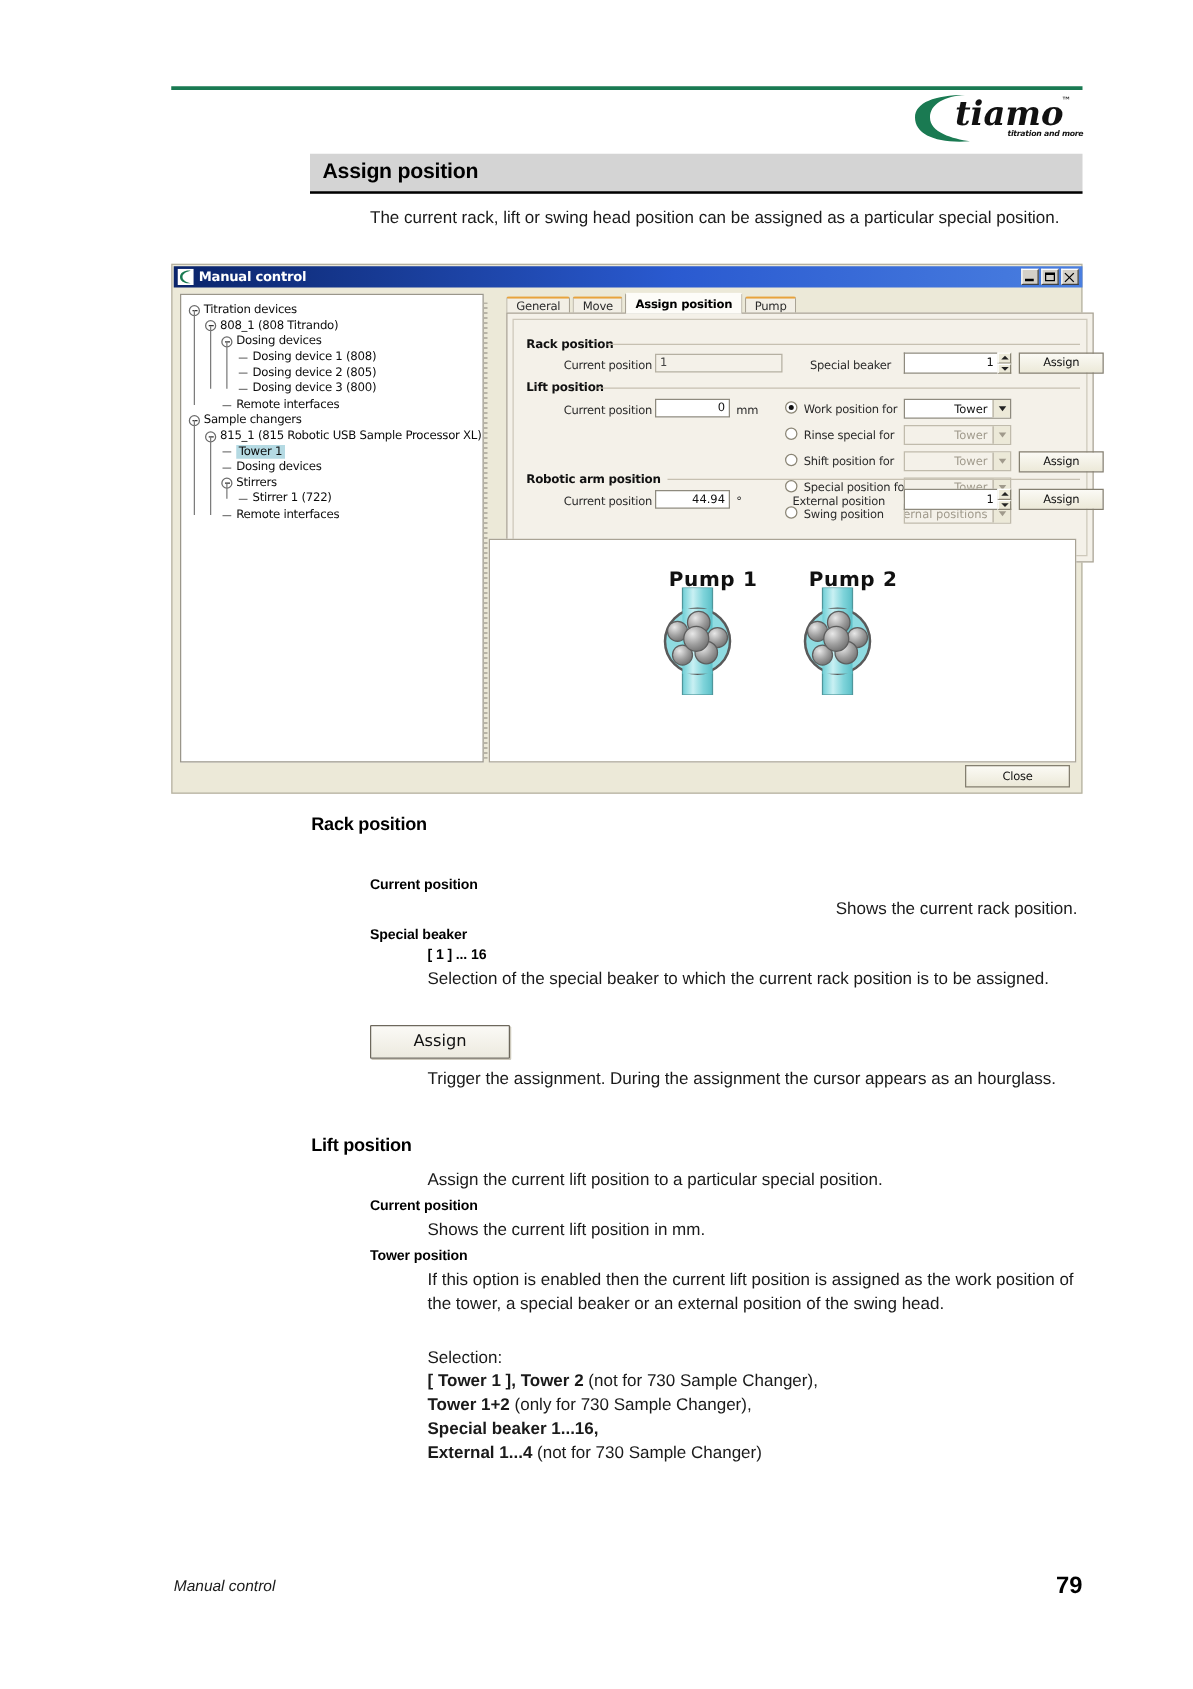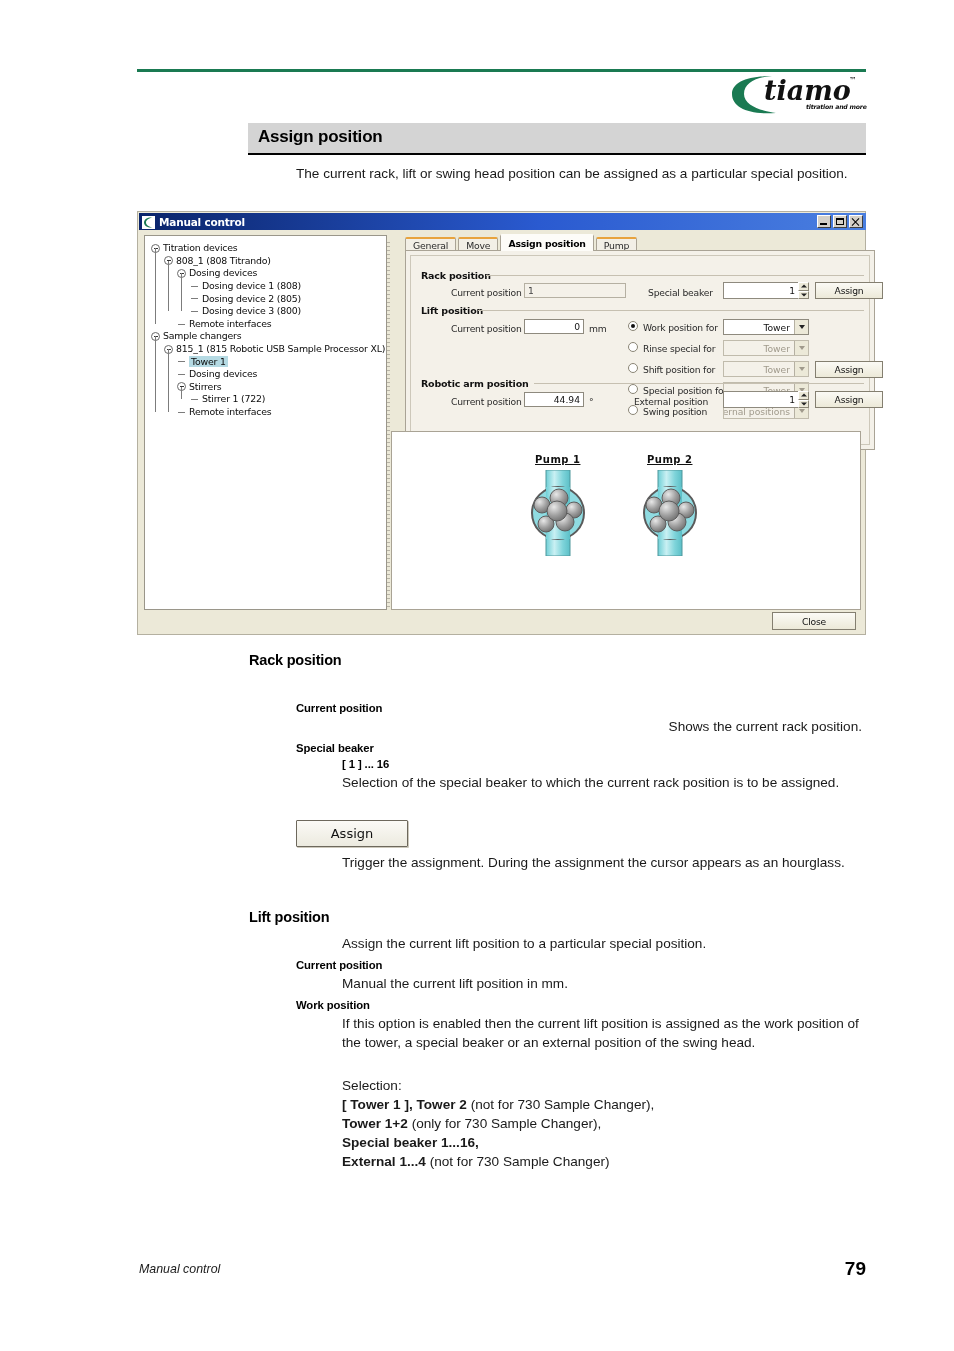--- a/index.html
+++ b/index.html
@@ -169,22 +169,22 @@
   .combo.dis .ctext{color:#a09a8c;}
   .combo.dis .carrow i{border-top-color:#a09a8c;}
 
   
   .pump-pane{
     position:absolute;left:253px;top:219px;width:470px;height:179px;
     background:#fff;border:1px solid #a9a395;box-sizing:border-box;
   }
   .pump-wrap{position:absolute;left:0;top:0;width:470px;height:179px;}
   .pump-lbl{
-    position:absolute;font-size:10px;font-weight:bold;
-    font-family:"DejaVu Sans", sans-serif;color:#111;letter-spacing:0.5px;text-decoration:underline;
+    position:absolute;font-size:16px;font-weight:bold;
+    font-family:"DejaVu Sans", sans-serif;color:#111;letter-spacing:0.5px;
   }
   .dot-sep{
     position:absolute;left:250px;top:200px;width:260px;height:3px;
     background:repeating-linear-gradient(90deg,#9a968a 0 1px,transparent 1px 4px);
   }
   .v-dots{
     position:absolute;left:249px;top:30px;width:3px;height:365px;
     background:repeating-linear-gradient(180deg,#b7b3a6 0 1px,transparent 1px 4px);
   }
   .close-btn{
@@ -497,23 +497,23 @@
   <div class="h3" style="left:342px;top:758px;">[ 1 ] ... 16</div>
   <div class="p" style="left:342px;top:773px;width:520px;">Selection of the special beaker to which the current rack position is to be assigned.</div>
 
   <div class="doc-btn">Assign</div>
   <div class="p" style="left:342px;top:853px;width:520px;">Trigger the assignment. During the assignment the cursor appears as an hourglass.</div>
 
   <div class="h2" style="left:249px;top:909px;">Lift position</div>
   <div class="p" style="left:342px;top:934px;width:520px;">Assign the current lift position to a particular special position.</div>
 
   <div class="h3" style="left:296px;top:959px;">Current position</div>
-  <div class="p" style="left:342px;top:974px;width:520px;">Manual the current lift position in mm.</div>
-
-  <div class="h3" style="left:296px;top:999px;">Work position</div>
+  <div class="p" style="left:342px;top:974px;width:520px;">Shows the current lift position in mm.</div>
+
+  <div class="h3" style="left:296px;top:999px;">Tower position</div>
   <div class="p" style="left:342px;top:1014px;width:518px;">If this option is enabled then the current lift position is assigned as the work position of the tower, a special beaker or an external position of the swing head.</div>
 
   <div class="p" style="left:342px;top:1076px;">Selection:</div>
   <div class="p" id="selection-list" style="left:342px;top:1095px;width:520px;">
       <div><b>[ Tower 1 ], Tower 2</b><span> (not for 730 Sample Changer),</span></div>
       <div><b>Tower 1+2</b><span> (only for 730 Sample Changer),</span></div>
       <div><b>Special beaker 1...16,</b><span></span></div>
       <div><b>External 1...4</b><span> (not for 730 Sample Changer)</span></div>
     </div>
 

